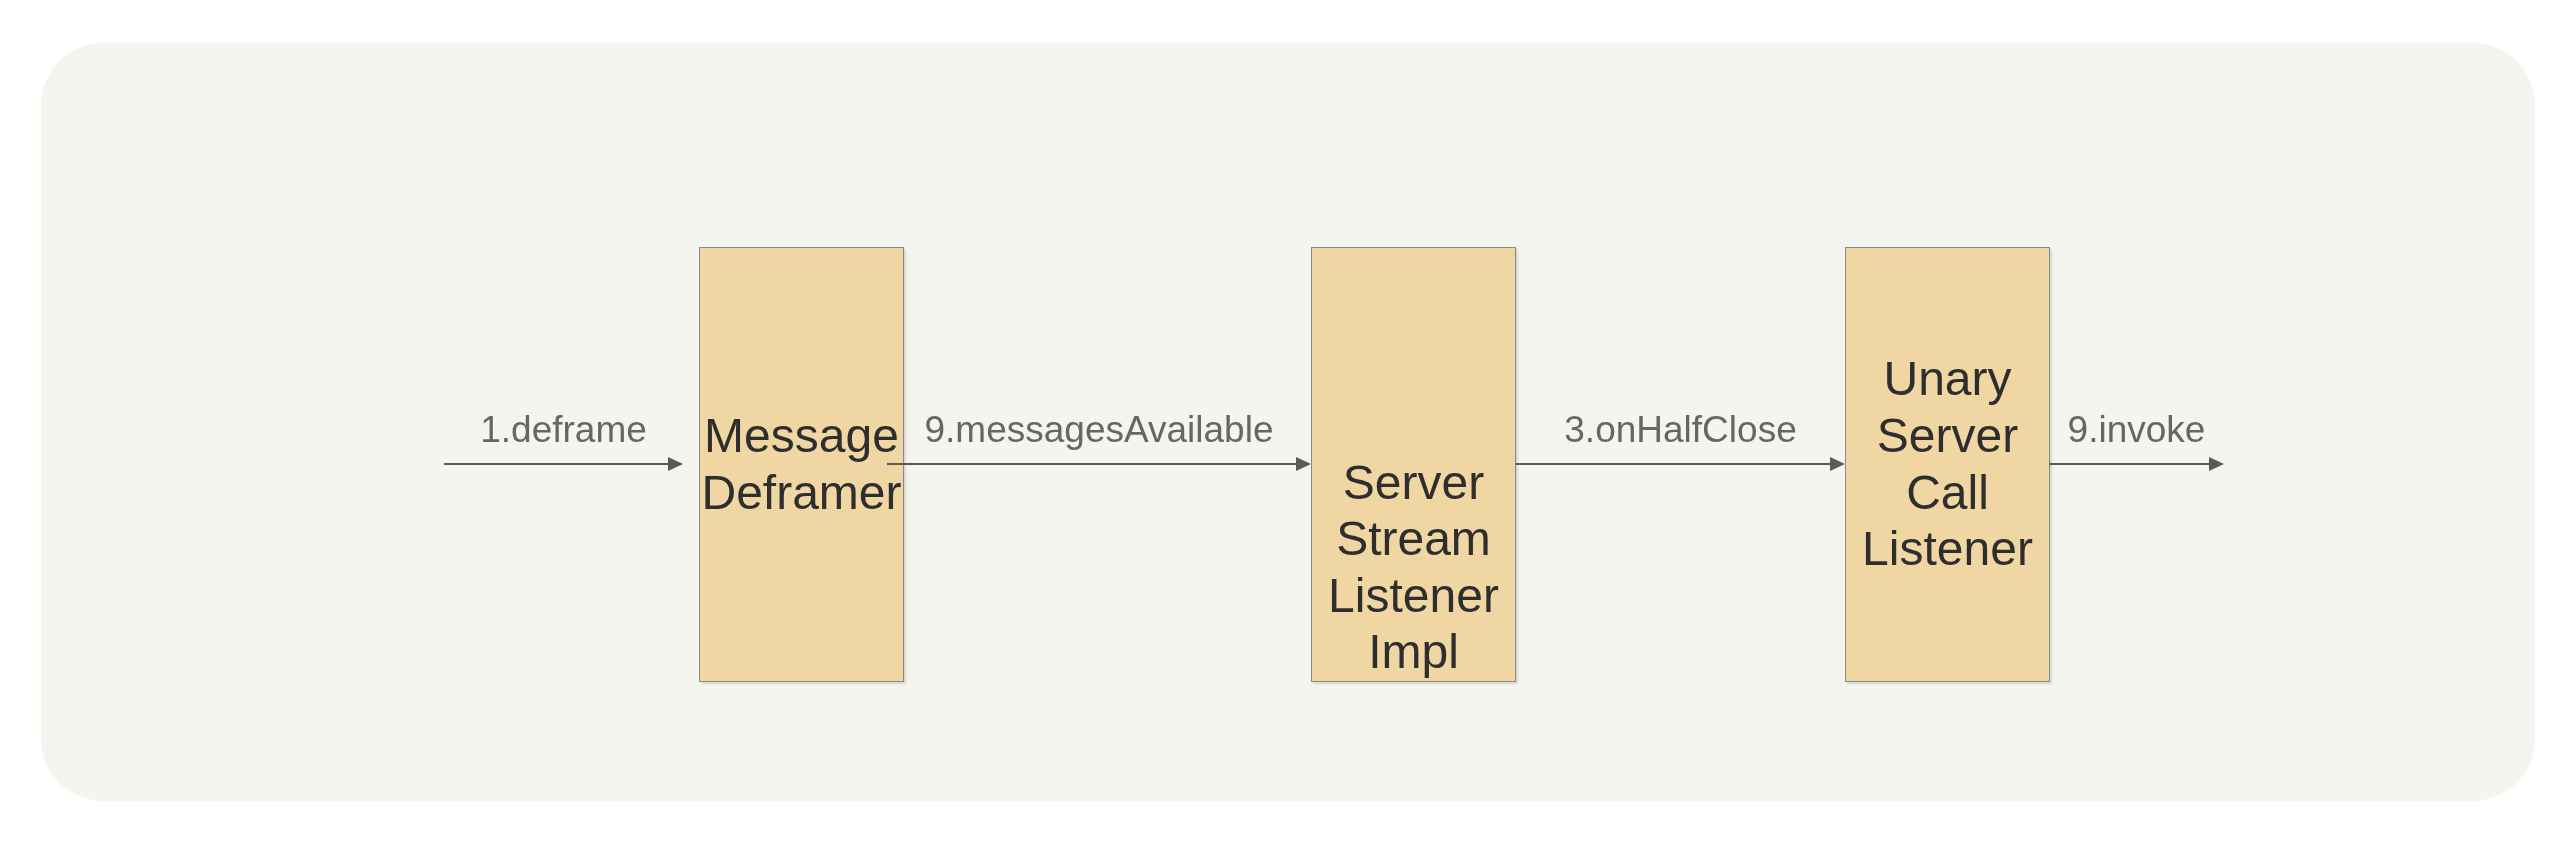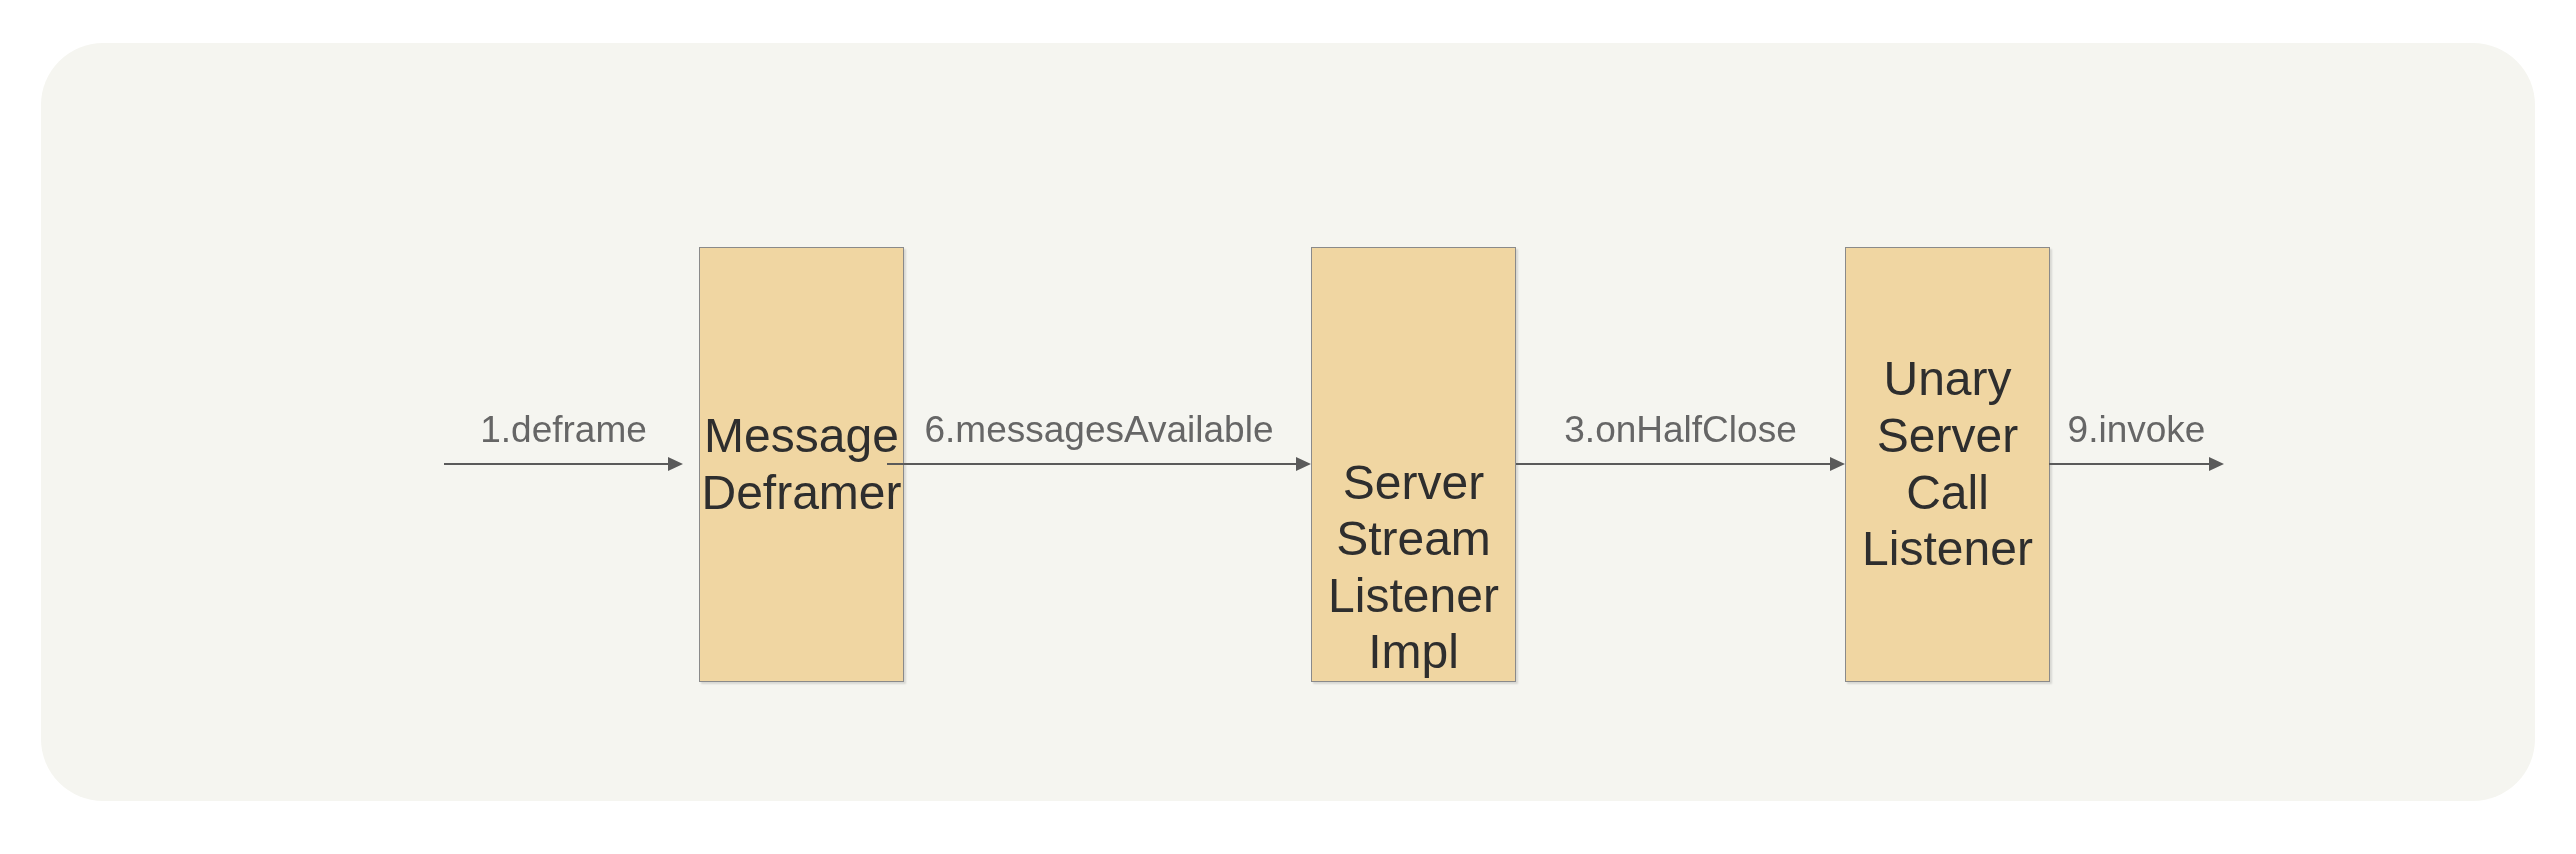--- a/index.html
+++ b/index.html
@@ -110,21 +110,21 @@
     <div class="node node-4">
       <div class="node-label">Unary Server Call Listener</div>
     </div>
 
     <div class="edge edge-1">
       <div class="edge-label">1.deframe</div>
       <div class="edge-line"></div>
       <div class="arrowhead"></div>
     </div>
     <div class="edge edge-2">
-      <div class="edge-label">6.messagesAvailable</div>
+      <div class="edge-label">9.messagesAvailable</div>
       <div class="edge-line"></div>
       <div class="arrowhead"></div>
     </div>
     <div class="edge edge-3">
       <div class="edge-label">3.onHalfClose</div>
       <div class="edge-line"></div>
       <div class="arrowhead"></div>
     </div>
     <div class="edge edge-4">
       <div class="edge-label">9.invoke</div>

